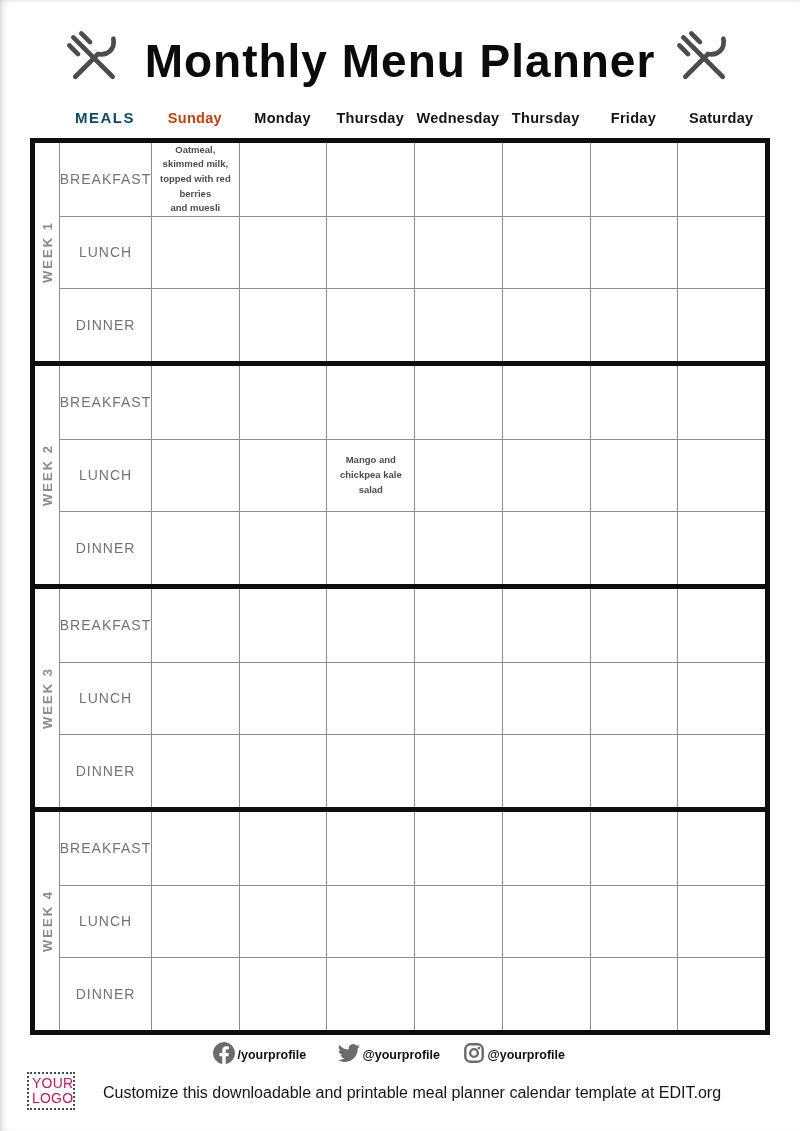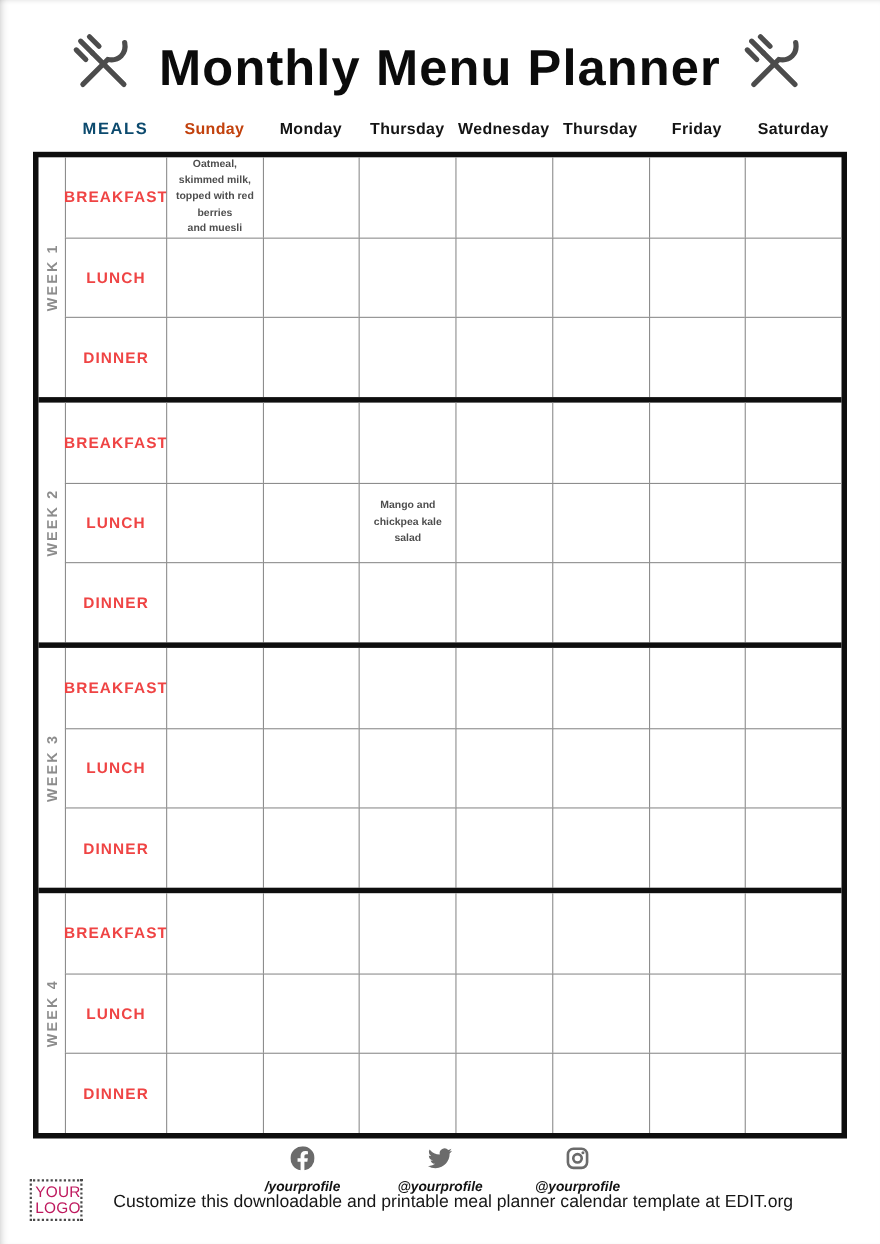--- a/index.html
+++ b/index.html
@@ -50,36 +50,36 @@
   .week-label{
     grid-column:1;grid-row:1 / span 3;
     display:flex;align-items:center;justify-content:center;
     writing-mode:vertical-rl;transform:rotate(180deg);
     font-size:13px;font-weight:700;letter-spacing:2px;color:#8c8c8c;
     white-space:nowrap;
   }
   .meal-label{
     grid-column:2;border-left:1px solid var(--line);
     display:flex;align-items:center;justify-content:center;
-    font-size:14px;font-weight:700;letter-spacing:1px;color:#ef4444;
+    font-size:14px;font-weight:400;letter-spacing:1px;color:#737373;
   }
   .cell{
     border-left:1px solid var(--line);
     display:flex;align-items:center;justify-content:center;text-align:center;
     font-size:9.5px;font-weight:600;line-height:1.55;color:#4d4d4d;
     white-space:pre-line;padding:3px 5px;box-sizing:border-box;overflow:hidden;
   }
   .bt{border-top:1px solid var(--line);}
 
   
   .social{
     position:absolute;left:0;right:0;top:1042px;
     display:flex;justify-content:center;
   }
-  .social .item{width:125px;display:flex;flex-direction:column;align-items:center;gap:3px;font-style:italic;}
+  .social .item{width:125px;display:flex;align-items:center;gap:3px;}
   .social .handle{font-size:12.5px;font-weight:700;color:#111;}
   .logo-box{
     position:absolute;left:27px;top:1072px;width:38px;height:30px;
     border:2px dotted #4a4a4a;display:flex;align-items:center;
     padding:2px 3px;
   }
   .logo-box .t{font-size:14px;font-weight:400;line-height:1.05;color:#be185d;letter-spacing:.2px;}
   .note{
     position:absolute;left:0;right:0;top:1084px;text-align:center;
     font-size:16px;color:#161616;margin-left:24px;

